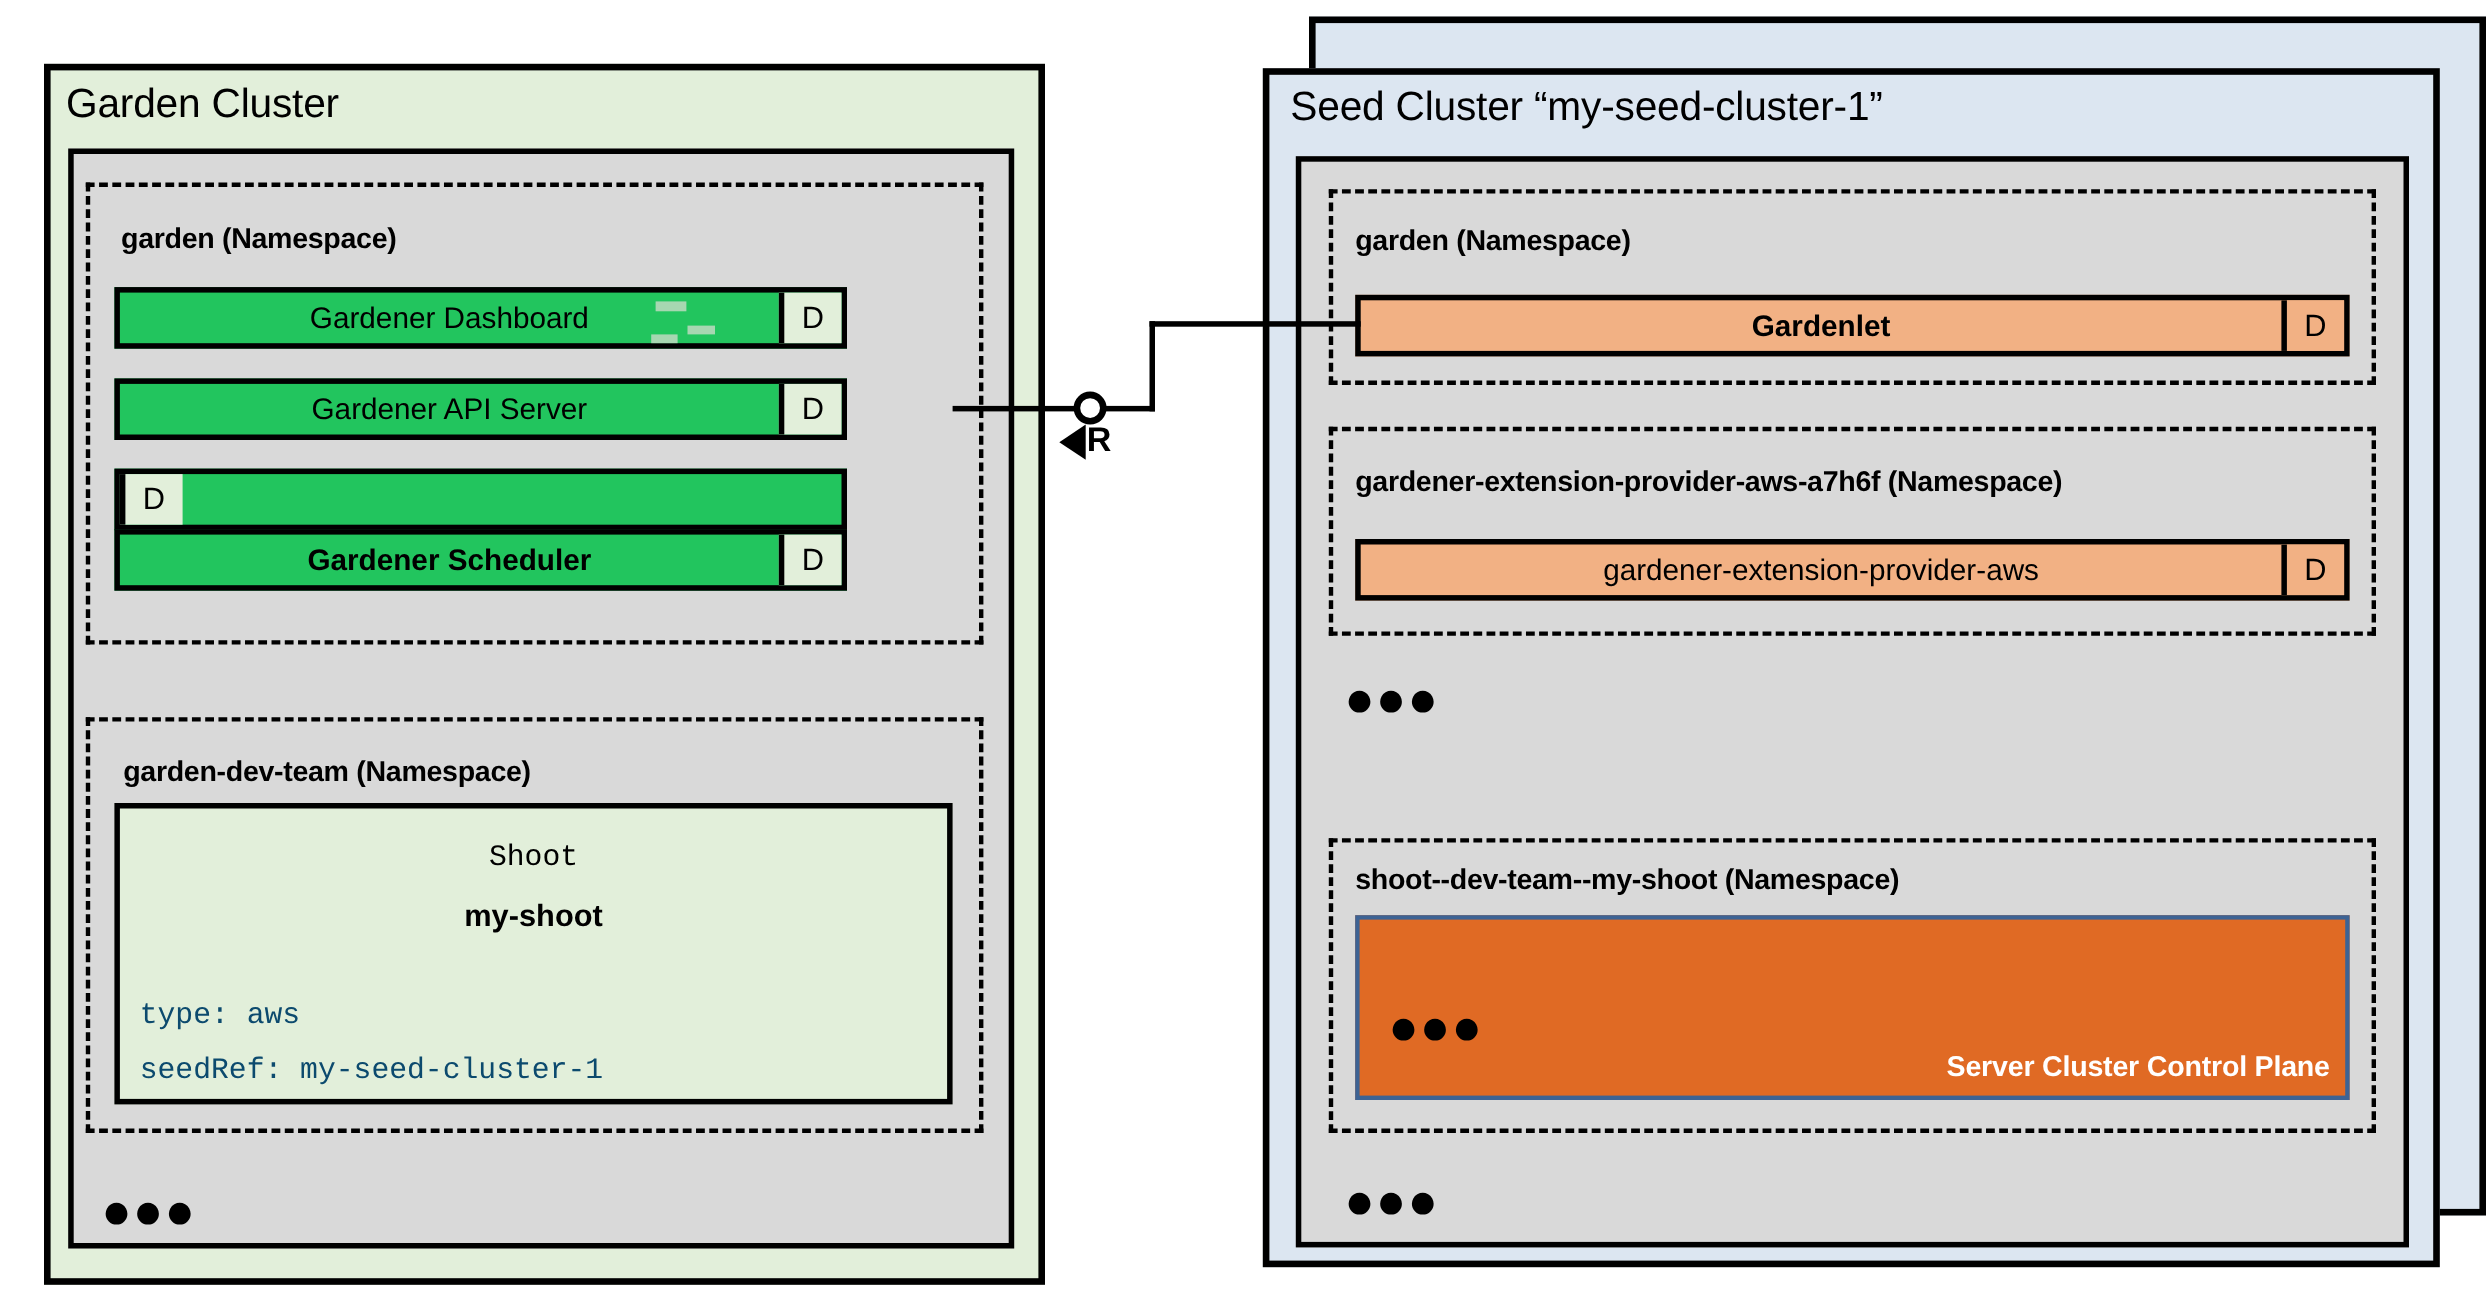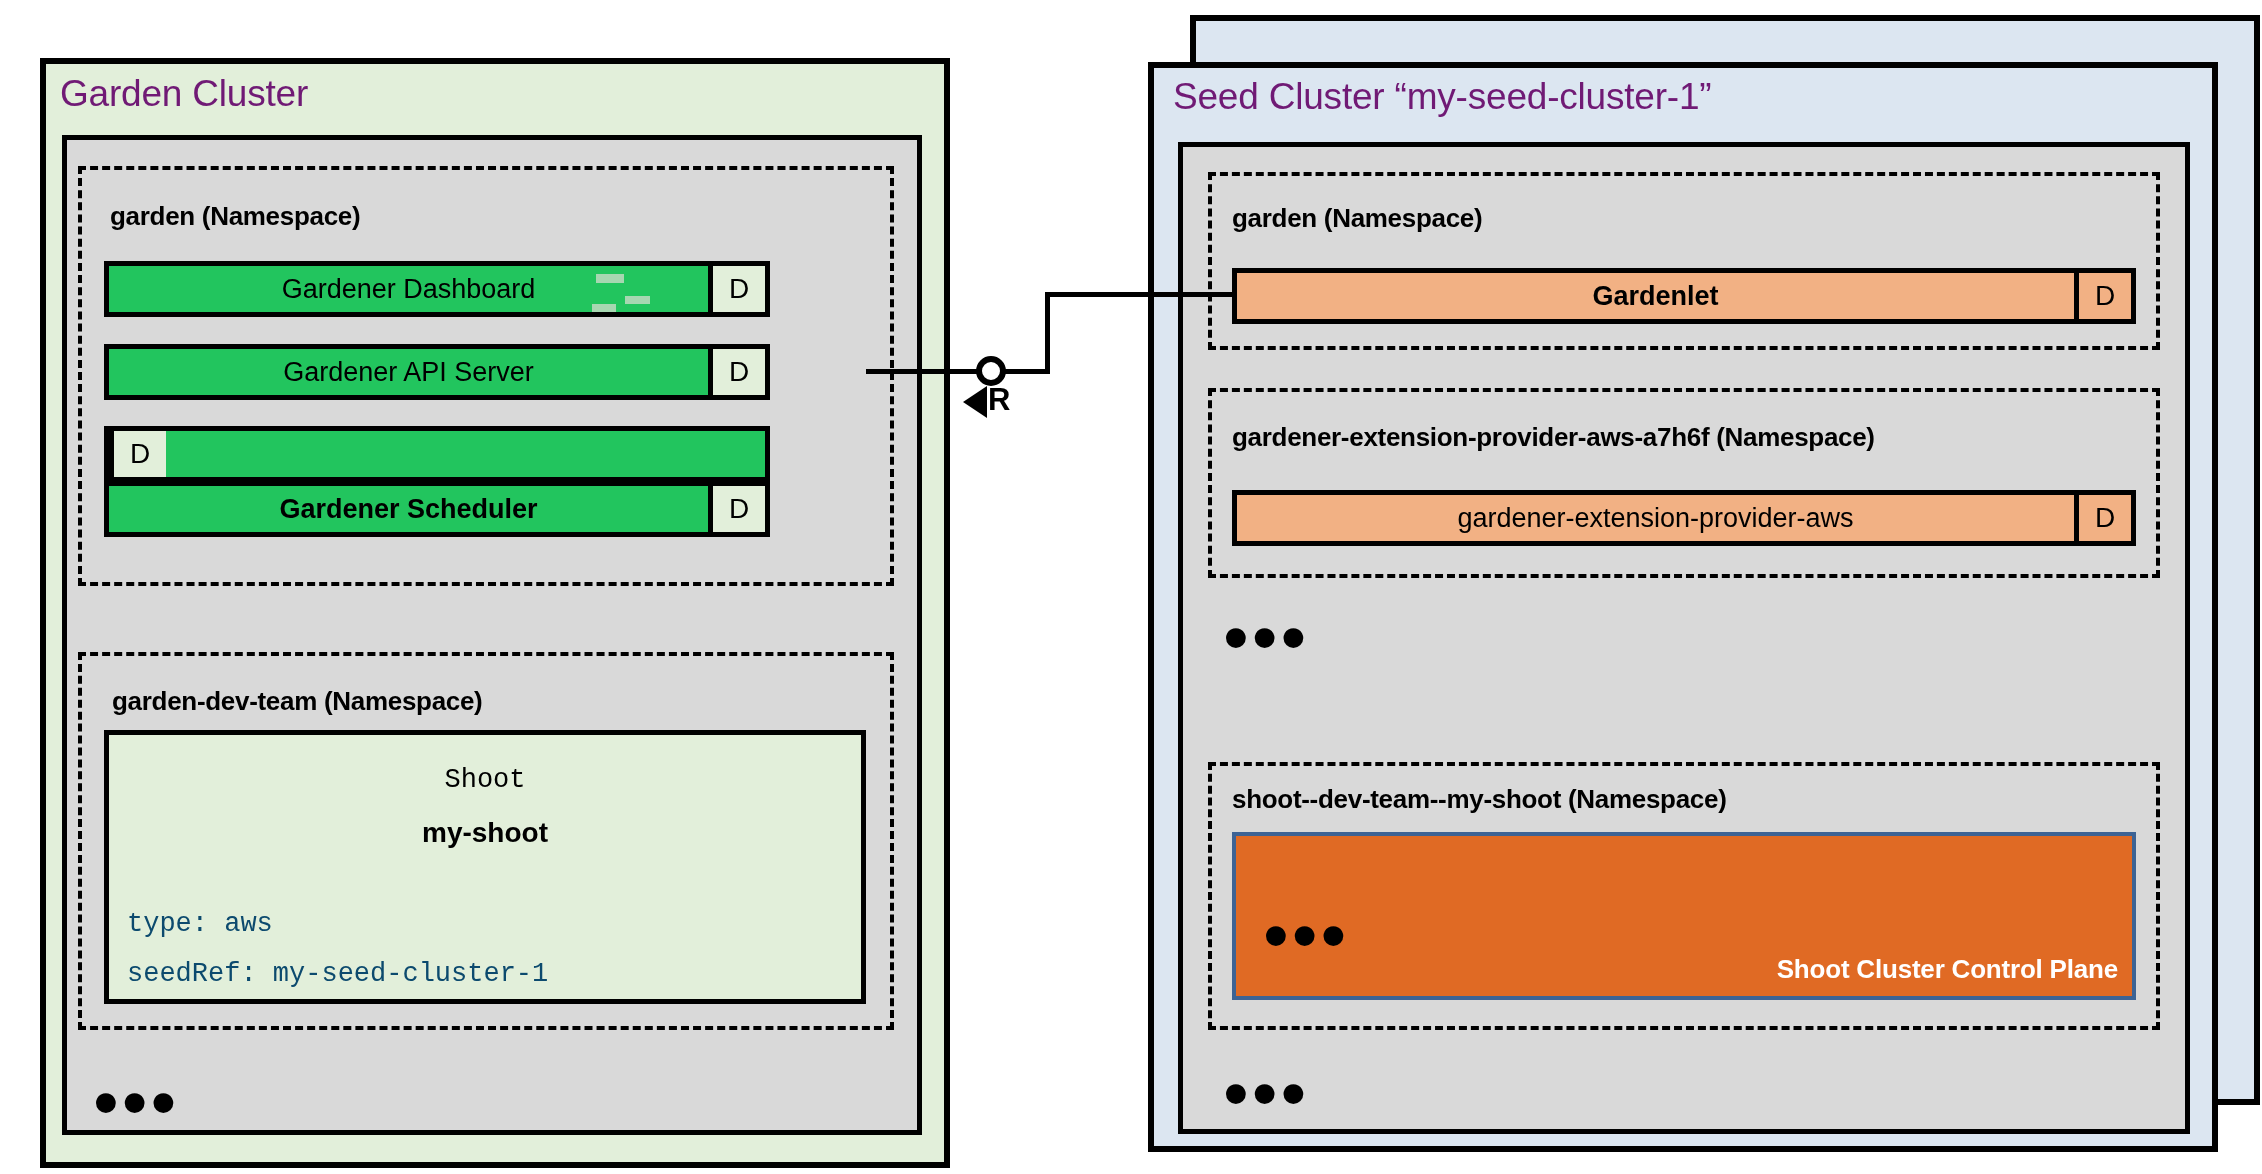--- a/index.html
+++ b/index.html
@@ -7,21 +7,21 @@
   #stage{position:relative;width:2262px;height:1174px;background:#ffffff;overflow:hidden;}
 
   .abs{position:absolute;box-sizing:border-box;}
 
   
   .cluster-shell{border:6px solid #000;}
   .garden-shell{background:#E2EFDA;}
   .seed-shell{background:#DCE6F1;}
 
   .cluster-title{
-    position:absolute;font-size:37px;font-weight:400;color:#701a75;
+    position:absolute;font-size:37px;font-weight:400;color:#000000;
     letter-spacing:-.2px;white-space:nowrap;line-height:1;
   }
 
   
   .cluster-body{background:#D9D9D9;border:5px solid #000;}
 
   
   .ns{border:4px dashed #000;background:transparent;}
   .ns-title{
     position:absolute;font-size:26px;font-weight:700;color:#000;
@@ -125,21 +125,21 @@
     </div>
   </div>
 
   <div class="dots" style="left:1222px;top:623px;">●●●</div>
 
   <div class="abs ns" style="left:1208px;top:762px;width:952px;height:268px;"></div>
   <div class="ns-title" style="left:1232px;top:786px;">shoot--dev-team--my-shoot (Namespace)</div>
 
   <div class="controlplane" style="left:1232px;top:832px;width:904px;height:168px;">
     <div class="dots" style="left:26px;top:85px;color:#000;">●●●</div>
-    <div class="cp-label">Shoot Cluster Control Plane</div>
+    <div class="cp-label">Server Cluster Control Plane</div>
   </div>
 
   <div class="dots" style="left:1222px;top:1079px;">●●●</div>
 
   <div class="abs cluster-shell garden-shell" style="left:40px;top:58px;width:910px;height:1110px;"></div>
 
   <div class="cluster-title" style="left:60px;top:75px;">Garden Cluster</div>
 
   <div class="abs cluster-body" style="left:62px;top:135px;width:860px;height:1000px;"></div>
 

